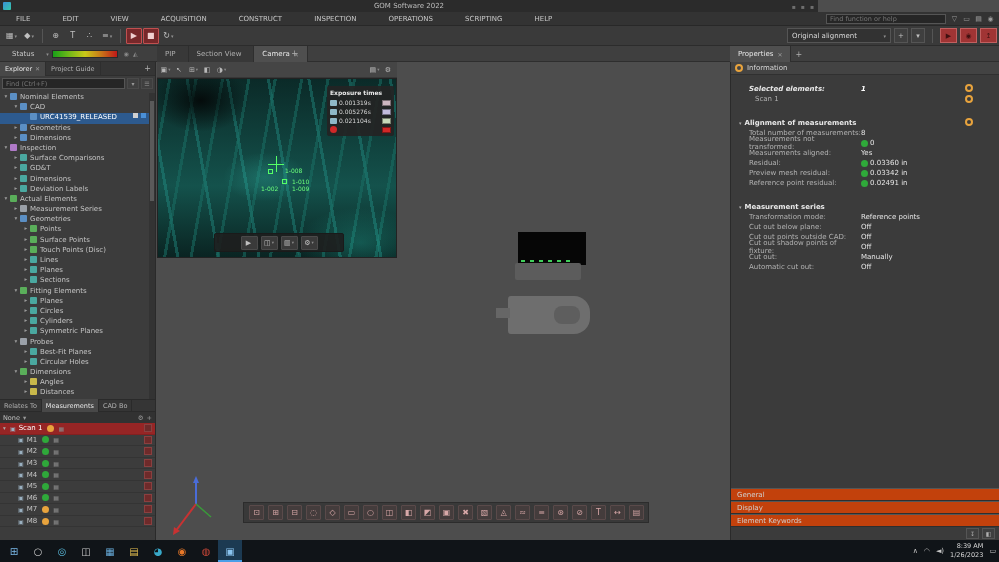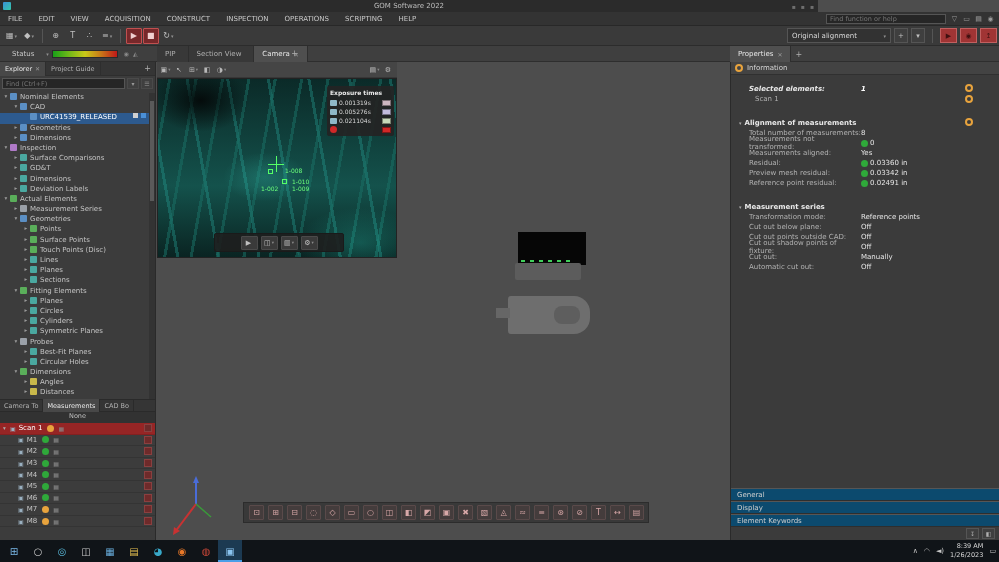--- a/index.html
+++ b/index.html
@@ -9,21 +9,21 @@
 
   
   .titlebar { position:absolute; left:0; top:0; width:818px; height:12px; background:#2b2b2b; display:flex; align-items:center; font-size:7px; color:#bdbdbd; z-index:30; }
   .app-icon { width:8px; height:8px; margin:0 3px; background:linear-gradient(135deg,#3a8fd8,#35c8a8); border-radius:1px; flex:none; }
   .tb-title { position:absolute; left:0; right:0; text-align:center; pointer-events:none; }
   .tb-right-icons { position:absolute; right:4px; display:flex; gap:5px; }
   .tb-right-icons span { font-size:6px; color:#6e6e6e; }
 
   
   .menubar { position:absolute; left:0; top:12px; width:999px; height:14px; background:#333333; border-bottom:1px solid #282828; display:flex; align-items:center; font-size:7px; color:#c8c8c8; z-index:30; }
-  .menu-item { padding:0 8px; height:14px; display:flex; align-items:center; }
+  .menu-item { padding:0 16px; height:14px; display:flex; align-items:center; }
   .mb-right { position:absolute; right:3px; display:flex; align-items:center; gap:3px; }
   .mb-search { width:120px; height:10px; background:#262626; border:1px solid #555; color:#a8a8a8; font-size:6.5px; padding:0 3px; font-family:inherit; }
   .mb-icon { width:11px; height:11px; display:flex; align-items:center; justify-content:center; font-size:7px; color:#9a9a9a; }
 
   
   .toolbar { position:absolute; left:0; top:26px; width:999px; height:20px; background:#3a3a3a; border-bottom:1px solid #2c2c2c; display:flex; align-items:center; padding:0 3px; gap:1px; z-index:30; }
   .tb-group { display:flex; gap:1px; }
   .tb-btn { height:16px; min-width:16px; padding:0 2px; display:flex; align-items:center; justify-content:center; font-size:8px; color:#c0c0c0; border:1px solid transparent; border-radius:1px; gap:1px; }
   .tb-btn .dd { font-size:5px; color:#909090; }
   .tb-btn.active { background:#77282a; border-color:#c05050; color:#f0d0d0; }
@@ -66,21 +66,21 @@
   .ic-blue { background:#5b8fc4; } .ic-teal { background:#4aa8a0; } .ic-green { background:#5aae5a; }
   .ic-gray { background:#9aa0a8; } .ic-purple { background:#b07ac8; } .ic-yellow { background:#c8b84a; }
   .lvl0 { padding-left:2px; } .lvl1 { padding-left:12px; } .lvl2 { padding-left:22px; }
   .trow.selected { background:#2d5a8e; color:#fff; }
   .trow.selected::after { content:""; width:5px; height:5px; background:#4a90d8; margin-left:auto; margin-right:3px; box-shadow:-8px 0 0 #d0d0d0; }
   .tscroll { position:absolute; right:0; top:31px; width:6px; height:306px; background:#333; }
   .tthumb { position:absolute; left:1px; width:4px; top:8px; height:100px; background:#5a5a5a; }
   .mtabs { position:absolute; left:0; right:0; top:337px; height:13px; display:flex; background:#353535; border-top:1px solid #2a2a2a; border-bottom:1px solid #2a2a2a; align-items:center; }
   .mtab { padding:0 4px; font-size:6.5px; height:13px; display:flex; align-items:center; color:#b0b0b0; border-right:1px solid #2a2a2a; }
   .mtab.active { background:#484848; color:#e8e8e8; }
-  .mhead { position:absolute; left:0; right:0; top:350px; height:11px; background:#323232; display:flex; align-items:center; font-size:6.5px; color:#c0c0c0; padding:0 3px; gap:3px;flex-direction:column; }
+  .mhead { position:absolute; left:0; right:0; top:350px; height:11px; background:#323232; display:flex; align-items:center; font-size:6.5px; color:#c0c0c0; padding:0 3px; gap:3px; }
   .mhead .sp { flex:1; }
   .mhead .hic { font-size:6.5px; color:#9a9a9a; }
   .mlist { position:absolute; left:0; right:0; top:361px; bottom:0; overflow:hidden; background:#3c3c3c; }
   .mrow { display:flex; align-items:center; height:11.6px; font-size:7px; color:#c8c8c8; padding:0 3px; border-bottom:1px solid rgba(0,0,0,0.12); }
   .mrow .exp { width:7px; font-size:5.5px; color:#aaa; flex:none; }
   .mrow .mic { font-size:6px; color:#9ab0c0; margin-right:3px; flex:none; }
   .mrow .stat { width:7px; height:7px; border-radius:50%; margin-left:5px; flex:none; }
   .stat.ok { background:#2fa83a; } .stat.warn { background:#e8a33d; }
   .mrow .fx { margin-left:4px; font-size:6px; color:#8a8a8a; }
   .mrow .del { margin-left:auto; width:8px; height:8px; background:#6e2a2a; border:1px solid #8a4040; flex:none; }
@@ -141,21 +141,21 @@
   .plabel { width:112px; flex:none; }
   .pval { display:flex; align-items:center; gap:2px; color:#e6e6e6; }
   .picon { width:7px; height:7px; border-radius:50%; flex:none; display:none; }
   .picon.green { display:block; background:#2fa83a; }
   .picon.orange { display:block; background:#e8a33d; }
   .p-section { display:flex; align-items:center; gap:3px; font-size:7px; font-weight:bold; color:#e8e8e8; padding-left:8px; height:11px; margin-top:7px; position:relative; }
   .p-section .arr2 { font-size:5px; color:#aaa; }
   .right-circ { position:absolute; right:26px; top:1px; }
   .scanrow { height:10px; }
   .gap6 { height:6px; }
-  .bsec { position:absolute; left:0; right:0; height:13px; background:#0c4a6e; border-top:1px solid #565656; border-bottom:1px solid #2e2e2e; display:flex; align-items:center; padding-left:6px; font-size:7px; color:#cfcfcf; }
+  .bsec { position:absolute; left:0; right:0; height:13px; background:#c2410c; border-top:1px solid #565656; border-bottom:1px solid #2e2e2e; display:flex; align-items:center; padding-left:6px; font-size:7px; color:#cfcfcf; }
   .bsecs { position:absolute; left:0; right:0; top:426px; }
   .bsecs .bsec { position:relative; }
   .panel-btns { position:absolute; right:4px; top:466px; display:flex; gap:3px; }
   .pb { width:13px; height:11px; background:#3f3f3f; border:1px solid #555; color:#b0b0b0; font-size:6px; display:flex; align-items:center; justify-content:center; }
 
   
   .taskbar { position:absolute; left:0; top:540px; width:999px; height:22px; background:#101418; display:flex; align-items:center; padding:0 2px; z-index:40; }
   .tk-icon { width:24px; height:22px; display:flex; align-items:center; justify-content:center; font-size:10px; }
   .tk-icon.active { background:#1c3a52; box-shadow:inset 0 -2px 0 #4a9fe8; }
   .tk-right { position:absolute; right:3px; display:flex; align-items:center; gap:6px; font-size:6.5px; color:#d8d8d8; }
@@ -516,21 +516,21 @@
           <span class="tic ic-yellow"></span>
           <span>Distances</span>
         </div>
       </div>
     <div class="tscroll">
         <div class="tthumb"></div>
       </div>
     <div class="mtabs">
 
         <div class="mtab">
-          <span>Camera To</span>
+          <span>Relates To</span>
         </div>
 
         <div class="mtab active">
           <span>Measurements</span>
         </div>
 
         <div class="mtab">
           <span>CAD Bo</span>
         </div>
       </div>

